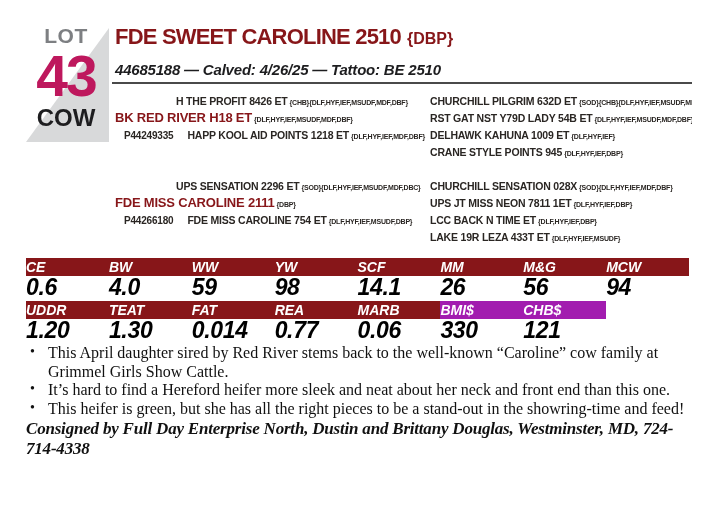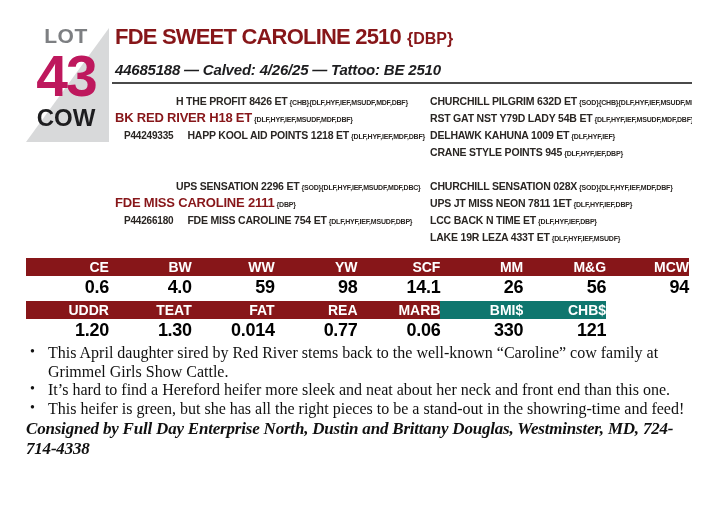--- a/index.html
+++ b/index.html
@@ -40,31 +40,31 @@
   .rule { position:absolute; left:112px; top:82px; width:584px; height:2px; background:#4a4a4a; }
   
   .ped-line { position:absolute; white-space:nowrap; letter-spacing:-0.2px; }
   .ped-name { font-size:10.5px; font-weight:700; color:#2a2623; }
   .ped-name.maroon { color:#871619; font-size:13px; }
   .ped-tags { font-size:7px; font-weight:700; color:#2a2623; margin-left:2px; }
   .ped-reg { font-size:10px; font-weight:700; color:#2a2623; margin-right:14px; }
   
   .epd { position:absolute; left:26px; top:258px; width:663px; }
   .epd-row { display:flex; width:100%; }
-  .epd-cell { flex:1 1 0; text-align:right; }
+  .epd-cell { flex:1 1 0; text-align:left;font-style:italic; }
   .hdr-row .epd-cell {
     background:#871619; color:#ffffff; font-size:14px; font-weight:700;
     line-height:18px; height:18px;
   }
   .val-row .epd-cell {
-    color:#000; font-size:18px; font-weight:800; line-height:22px; height:23px;
+    color:#000; font-size:23px; font-weight:800; line-height:22px; height:23px;
     letter-spacing:-0.3px;
   }
   .row2-hdr { margin-top:2px; }
-  .row2-hdr .epd-cell.gray { background:#0f766e; }
+  .row2-hdr .epd-cell.gray { background:#a21caf; }
   .row2-hdr .epd-cell.blank, .val-row .epd-cell.blank { background:transparent; }
   
   .notes {
     position:absolute; left:26px; top:344px; width:672px;
     font-family:"Liberation Serif", serif; font-size:16px; line-height:18.5px;
     color:#111;
   }
   .bullet-item { position:relative; padding-left:22px; }
   .bullet-dot { position:absolute; left:4px; top:-1px; font-size:14px; }
   .consignment {

